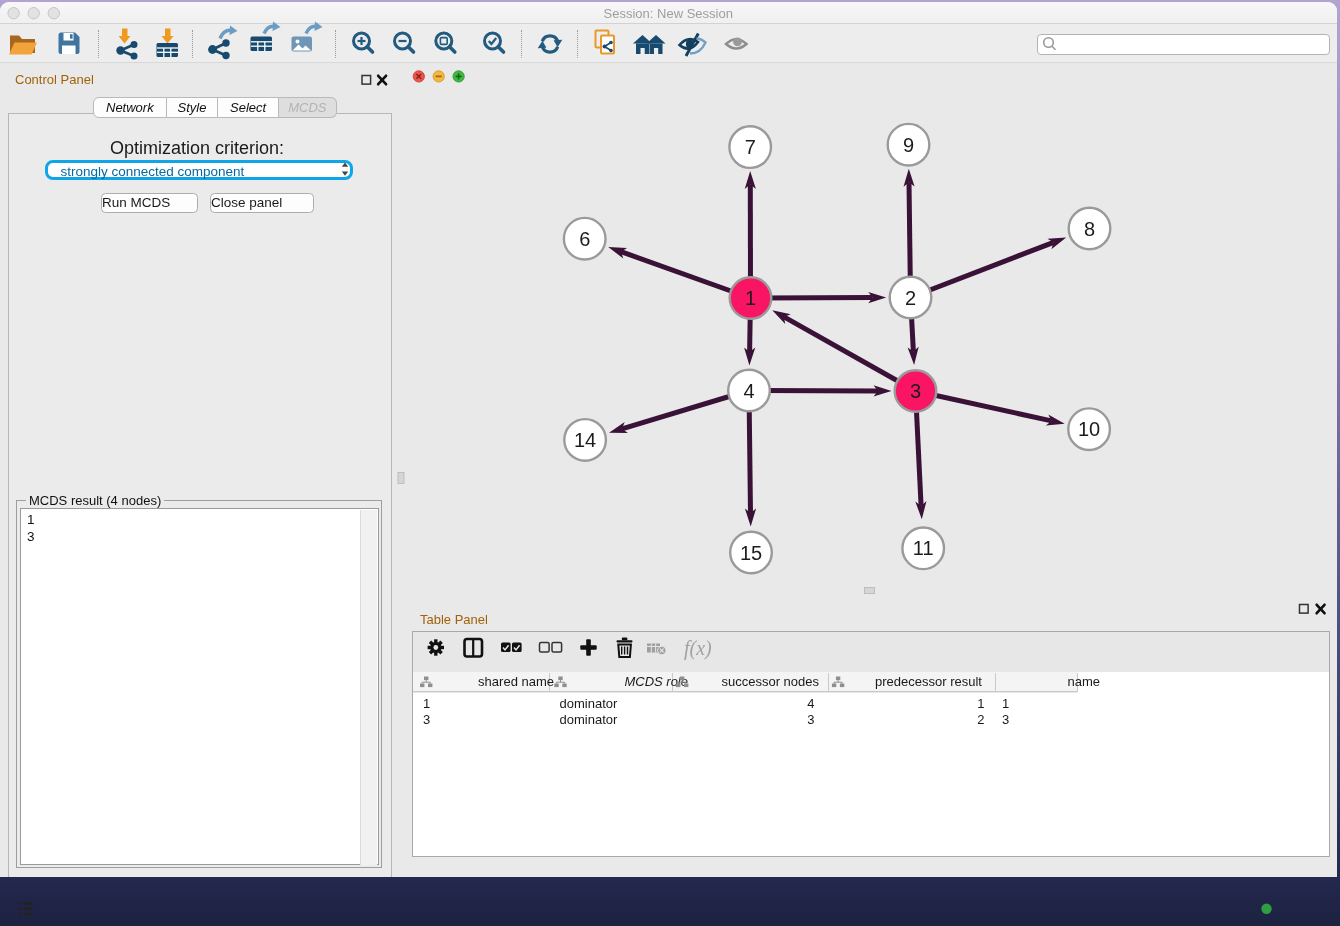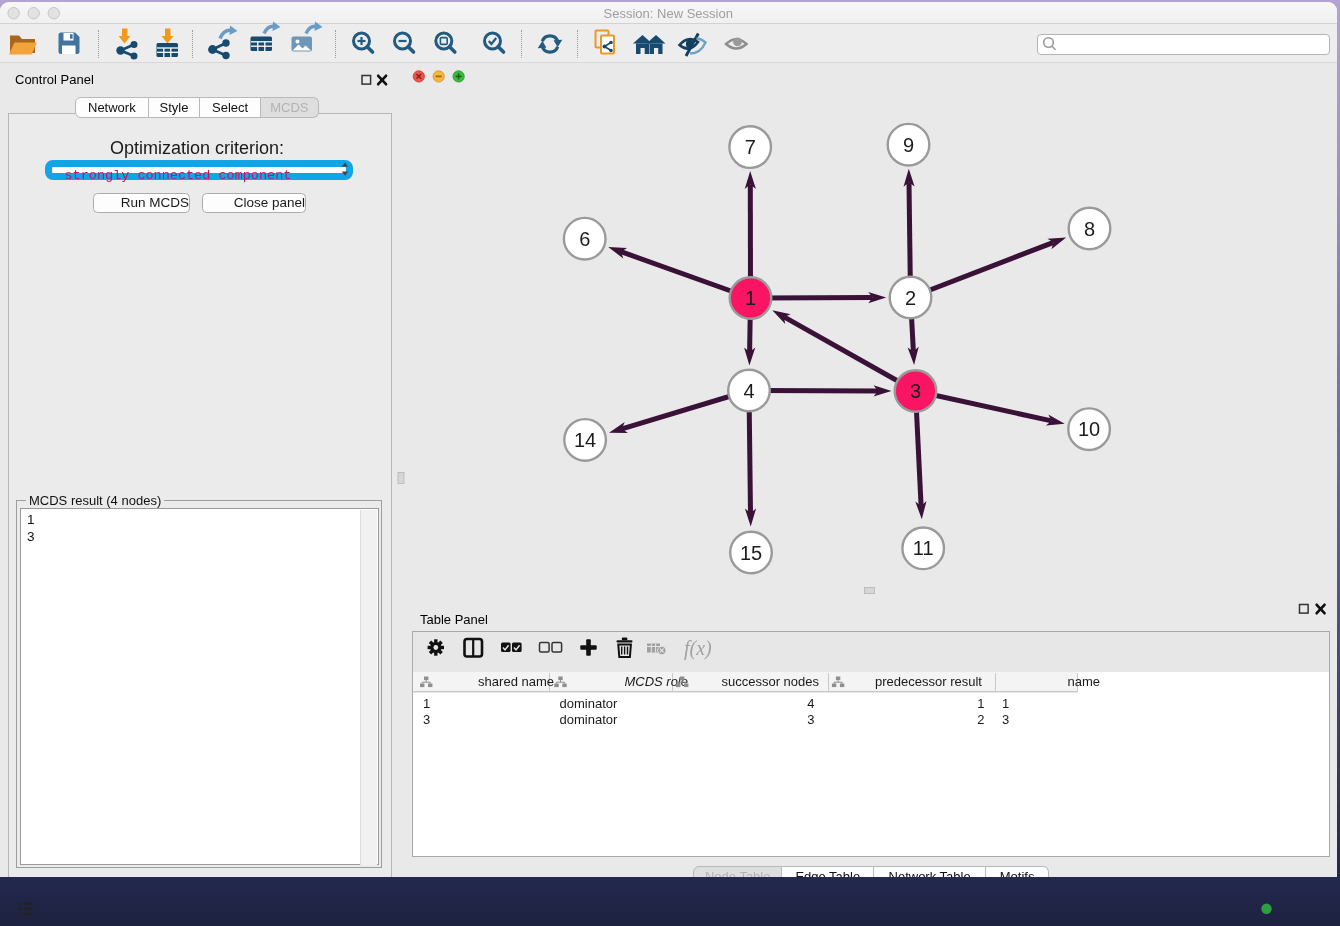--- a/index.html
+++ b/index.html
@@ -13,38 +13,38 @@
 #titlebar .t { position:absolute; top:3.5px; width:100%; text-align:center;
   font-size:13px; color:#9e9e9e; }
 #toolbar { position:absolute; left:0; top:21.5px; width:100%; height:39px;
   background:#ededed; border-bottom:1px solid #d8d8d8; }
 .sep { position:absolute; top:28px; height:28px; width:0;
   border-left:1px dotted #9a9a9a; }
 #search { position:absolute; left:1037px; top:31.5px; width:293px; height:21px;
   background:#fff; border:1px solid #b3b3b3; border-radius:4px; }
 #cpanel { position:absolute; left:0; top:61.5px; width:394px; height:828px;
   background:#e9e9e9; }
-.ptitle { font-size:13px; color:#000000; }
+.ptitle { font-size:13px; color:#a16207; }
 #cpcontent { position:absolute; left:8px; top:111px; width:384px; height:771px;
   border:1px solid #b7b7b7; background:#ebebeb; }
 .seg { position:absolute; display:flex; font-size:13px; }
 .seg div { border:1px solid #b9b9b9; border-left:none; background:#fdfdfd;
   color:#111; text-align:center; line-height:19px; height:21px; }
 .seg div:first-child { border-left:1px solid #b9b9b9;
   border-radius:6px 0 0 6px; }
 .seg div:last-child { border-radius:0 6px 6px 0; }
 .seg .on { background:#dedede; color:#b3b3b3; }
 #optlabel { position:absolute; left:0; top:136px; width:394px; text-align:center;
   font-size:18px; color:#1a1a1a; }
 #combo { position:absolute; left:44.5px; top:158px; width:308px; height:19.5px;
-  background:#fff; border:7px solid #0ea5e9; border-radius:8px;
-  font-size:13.5px; color:#be185d; line-height:18px; padding-left:13px;font-family:Liberation Mono, monospace; }
+  background:#fff; border:3px solid #0ea5e9; border-radius:8px;
+  font-size:13.5px; color:#0369a1; line-height:18px; padding-left:13px; }
 .btn { position:absolute; height:20px; background:#fdfdfd;
   border:1px solid #adadad; border-radius:4.5px; font-size:13.5px; color:#1a1a1a;
-  text-align:right; line-height:18px; }
+  text-align:left; line-height:18px;margin-left:8px; }
 #mcdsbox { position:absolute; left:16px; top:498px; width:366px; height:368px;
   border:1px solid #9e9e9e; }
 #mcdsbox .legend { position:absolute; left:9px; top:-8px; background:#ebebeb;
   padding:0 3px; font-size:13px; color:#111; }
 #mcdslist { position:absolute; left:3px; top:7px; width:359px; height:357px;
   background:#fff; border:1px solid #9a9a9a; font-size:13.5px; color:#111;
   line-height:17px; padding:2px 0 0 6px; }
 #mcdstrack { position:absolute; right:1px; top:1px; width:17px; height:355px;
   background:#f1f1f1; border-left:1px solid #dcdcdc; }
 #netframe { position:absolute; left:404px; top:61.5px; width:931.5px; height:522.5px;
@@ -87,21 +87,21 @@
   <div class="sep" style="left:191.6px"></div>
   <div class="sep" style="left:335px"></div>
   <div class="sep" style="left:521.4px"></div>
   <div class="sep" style="left:576.8px"></div>
   <div id="search"></div>
 
   <div id="cpanel">
     <div class="ptitle abs" style="left:15px; top:8.5px;">Control Panel</div>
   </div>
   <div id="cpcontent"></div>
-  <div class="seg" style="left:75px; top:94.5px;">
+  <div class="seg" style="left:93px; top:94.5px;font-style:italic;">
     <div style="width:73.7px;">Network</div>
     <div style="width:51.7px;">Style</div>
     <div style="width:60.5px;">Select</div>
     <div class="on" style="width:58px;">MCDS</div>
   </div>
   <div id="optlabel">Optimization criterion:</div>
   <div id="combo">strongly connected component</div>
   <div class="btn" style="left:93px; top:190.5px; width:97px;">Run MCDS</div>
   <div class="btn" style="left:202px; top:190.5px; width:104px;">Close panel</div>
   <div id="mcdsbox">
@@ -183,26 +183,20 @@
   <div class="cell" style="left:423px; top:694px;">1</div>
   <div class="cell" style="left:559.5px; top:694px;">dominator</div>
   <div class="cell" style="left:714.5px; top:694px; width:100px; text-align:right;">4</div>
   <div class="cell" style="left:884.5px; top:694px; width:100px; text-align:right;">1</div>
   <div class="cell" style="left:1002px; top:694px;">1</div>
   <div class="cell" style="left:423px; top:710.3px;">3</div>
   <div class="cell" style="left:559.5px; top:710.3px;">dominator</div>
   <div class="cell" style="left:714.5px; top:710.3px; width:100px; text-align:right;">3</div>
   <div class="cell" style="left:884.5px; top:710.3px; width:100px; text-align:right;">2</div>
   <div class="cell" style="left:1002px; top:710.3px;">3</div>
-  <div class="seg" style="left:693px; top:863.5px;">
-    <div class="on" style="width:89.4px;">Node Table</div>
-    <div style="width:91.8px;">Edge Table</div>
-    <div style="width:111.8px;">Network Table</div>
-    <div style="width:63.2px;">Motifs</div>
-  </div>
 
   <div id="statusbar"></div>
   <div id="listbtn"></div>
   <div id="membtn">Memory</div>
 </div>
 <svg class="abs" style="left:0; top:0; pointer-events:none;" width="1340" height="926" viewBox="0 0 1340 926">
 <polygon points="10,35.5 19,35.5 22,39 35,39 35,53 10,53" fill="#a8671c"></polygon>
 <polygon points="14.5,42.5 37,42.5 31.5,54.5 9,54.5" fill="#f3a33c"></polygon>
 <path d="M58.5,35 a2.5,2.5 0 0 1 2.5,-2.5 h14 l4.5,4.5 v14.5 a2.5,2.5 0 0 1 -2.5,2.5 h-16 a2.5,2.5 0 0 1 -2.5,-2.5 z" fill="#41749f"></path>
 <rect x="63.5" y="33" width="10" height="7.5" fill="#fff"></rect>

